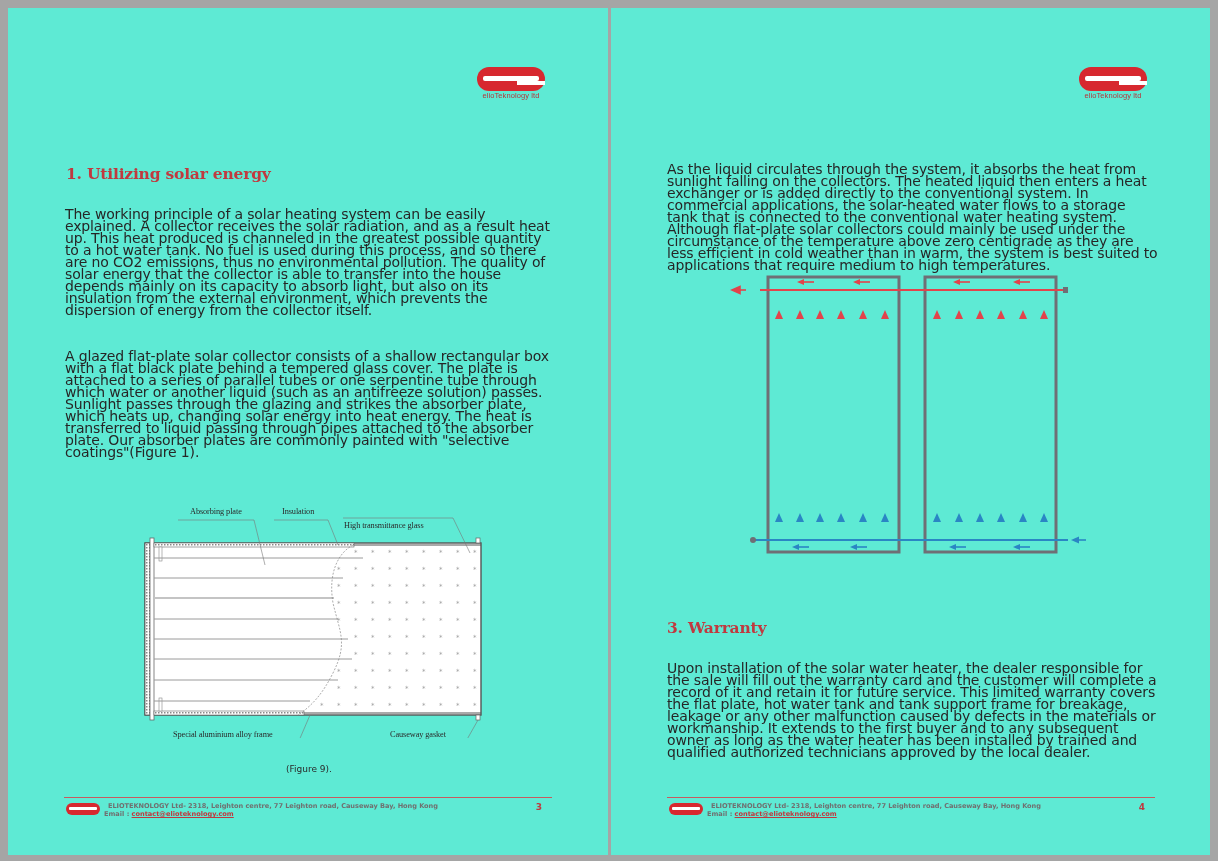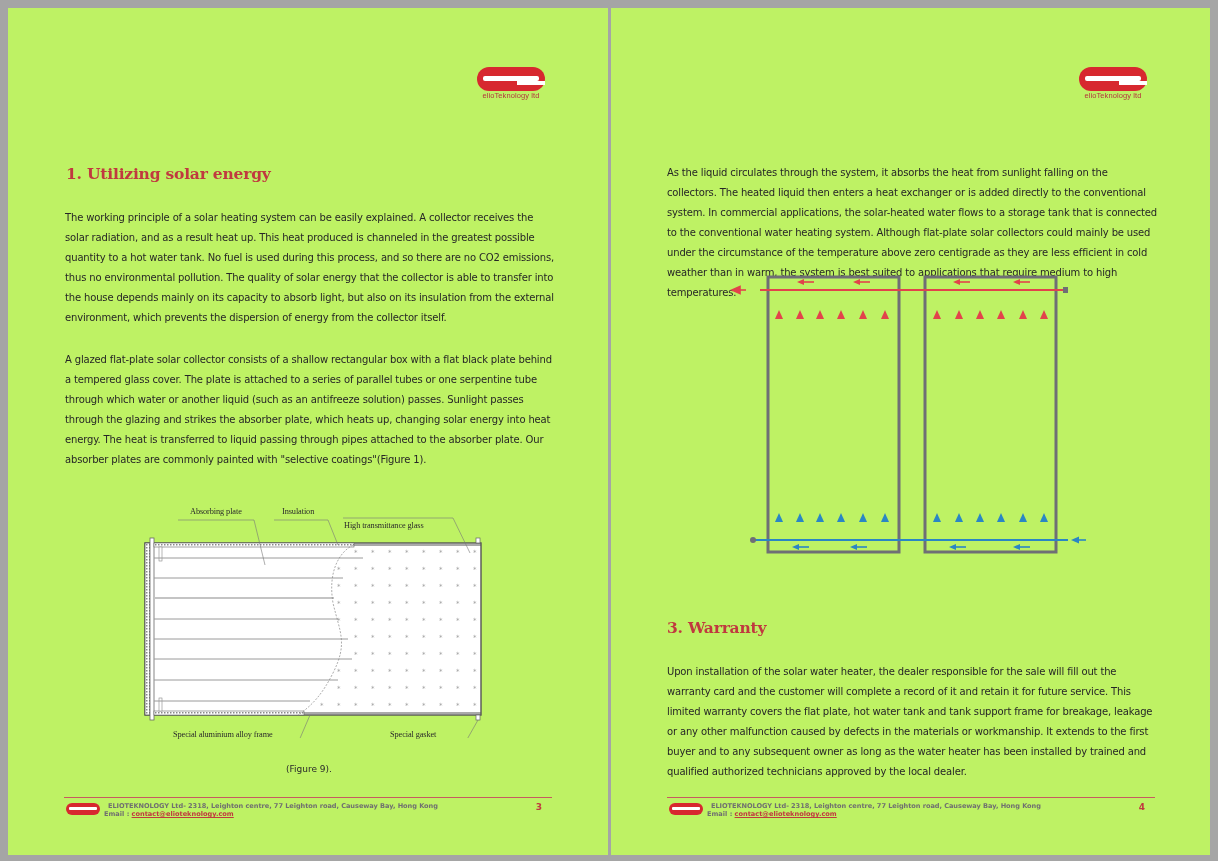--- a/index.html
+++ b/index.html
@@ -1,33 +1,33 @@
 <!DOCTYPE html>
 <html><head>
 <meta charset="utf-8">
 <style>
   * { box-sizing: border-box; margin: 0; padding: 0; }
   html, body { width: 1218px; height: 861px; overflow: hidden; background: #a5a5a5; }
   body { position: relative; font-family: "DejaVu Sans", sans-serif; color: #2a2a2a; }
 
-  .page { position: absolute; top: 8px; height: 847px; background: #bef264; overflow: hidden; }
+  .page { position: absolute; top: 8px; height: 847px; background: #5eead4; overflow: hidden; }
   .page.left { left: 8px; width: 600px; }
   .page.right { left: 611px; width: 599px; }
 
   .logo { position: absolute; width: 72px; height: 34px; }
   .page.left .logo { left: 467px; top: 59px; }
   .page.right .logo { left: 466px; top: 59px; }
   .logo .mark { position: absolute; left: 2px; top: 0; width: 68px; height: 24px; background: #d7282f; border-radius: 12px / 12px; }
   .logo .mark::before { content: ""; position: absolute; left: 6px; right: 6px; top: 9px; height: 5px; background: #ffffff; border-radius: 2px; }
   .logo .mark::after { content: ""; position: absolute; left: 40px; right: 0; top: 14px; height: 4px; background: #ffffff; }
   .logo .word { position: absolute; left: 0; top: 24px; width: 72px; text-align: center; font-family: "Liberation Sans", sans-serif; font-size: 7.5px; color: #b4373c; letter-spacing: 0.1px; }
 
   h2.sec { position: absolute; font-family: "DejaVu Serif", serif; font-weight: bold; font-size: 15.5px; color: #c0393f; letter-spacing: -0.2px; white-space: nowrap; }
 
-  p.body { position: absolute; font-family: "DejaVu Sans", sans-serif; font-size: 10px; line-height: 20px; color: #262626; letter-spacing: -0.15px; }
+  p.body { position: absolute; font-family: "DejaVu Sans", sans-serif; font-size: 14px; line-height: 12px; color: #262626; letter-spacing: -0.15px; }
 
   .fig1 { position: absolute; left: 120px; top: 485px; width: 360px; height: 245px; }
   .fig1 svg { position: absolute; left: 0; top: 0; }
   .fig-label { position: absolute; font-family: Liberation Serif, serif; font-size: 8.3px; color: #2a2a2a; white-space: nowrap; letter-spacing: -0.1px; }
   .caption { position: absolute; font-family: "DejaVu Sans", sans-serif; font-size: 9px; color: #2a2a2a; }
 
   .fig2 { position: absolute; left: 115px; top: 262px; width: 370px; height: 290px; }
 
   .footer-rule { position: absolute; left: 56px; width: 488px; top: 789px; height: 1px; background: #c75b5f; }
   .footer { position: absolute; left: 56px; top: 793px; width: 488px; height: 24px; }
@@ -108,21 +108,21 @@
         <line x1="50" y1="250" x2="170" y2="250"></line>
         <line x1="170" y1="250" x2="182" y2="222"></line>
         <line x1="250" y1="250" x2="337" y2="250"></line>
         <line x1="337" y1="250" x2="350" y2="227"></line>
       </g>
     </svg>
     <div class="fig-label" style="left:62px; top:14px;">Absorbing plate</div>
     <div class="fig-label" style="left:154px; top:14px;">Insulation</div>
     <div class="fig-label" style="left:216px; top:12px;margin-top:16px;">High transmittance glass</div>
     <div class="fig-label" style="left:45px; top:237px;">Special aluminium alloy frame</div>
-    <div class="fig-label" style="left:262px; top:237px;">Special gasket</div>
+    <div class="fig-label" style="left:262px; top:237px;">Causeway gasket</div>
   </div>
 
   <div class="caption" style="left:278px; top:756px;">(Figure 9).</div>
 
   <div class="footer-rule"></div>
   <div class="footer">
     <div class="flogo"></div>
     <div class="l1">ELIOTEKNOLOGY Ltd- 2318, Leighton centre, 77 Leighton road, Causeway Bay, Hong Kong</div>
     <div class="l2"><span>Email : </span><a>contact@elioteknology.com</a></div>
     <div class="pnum">3</div>

